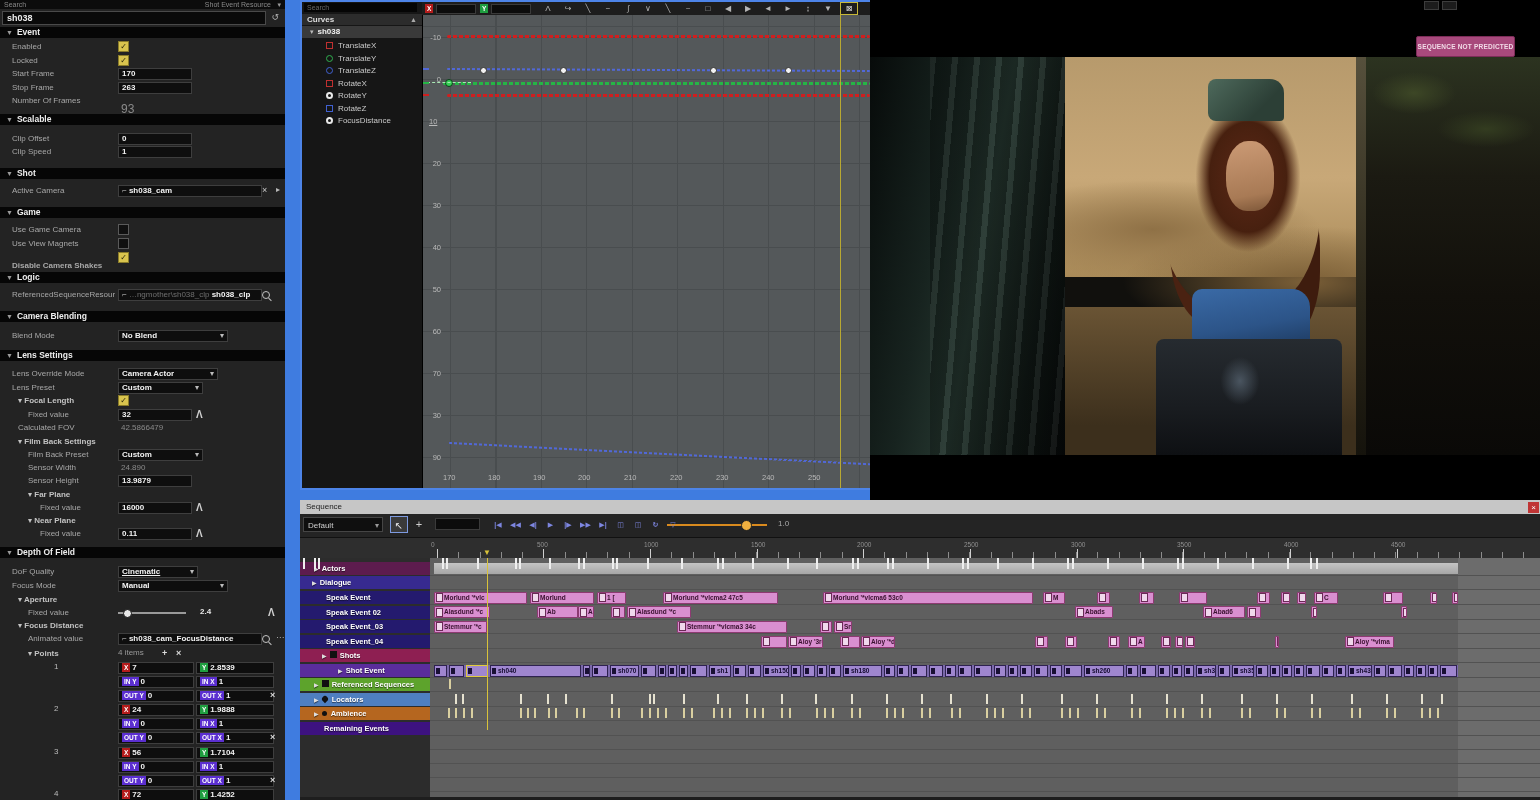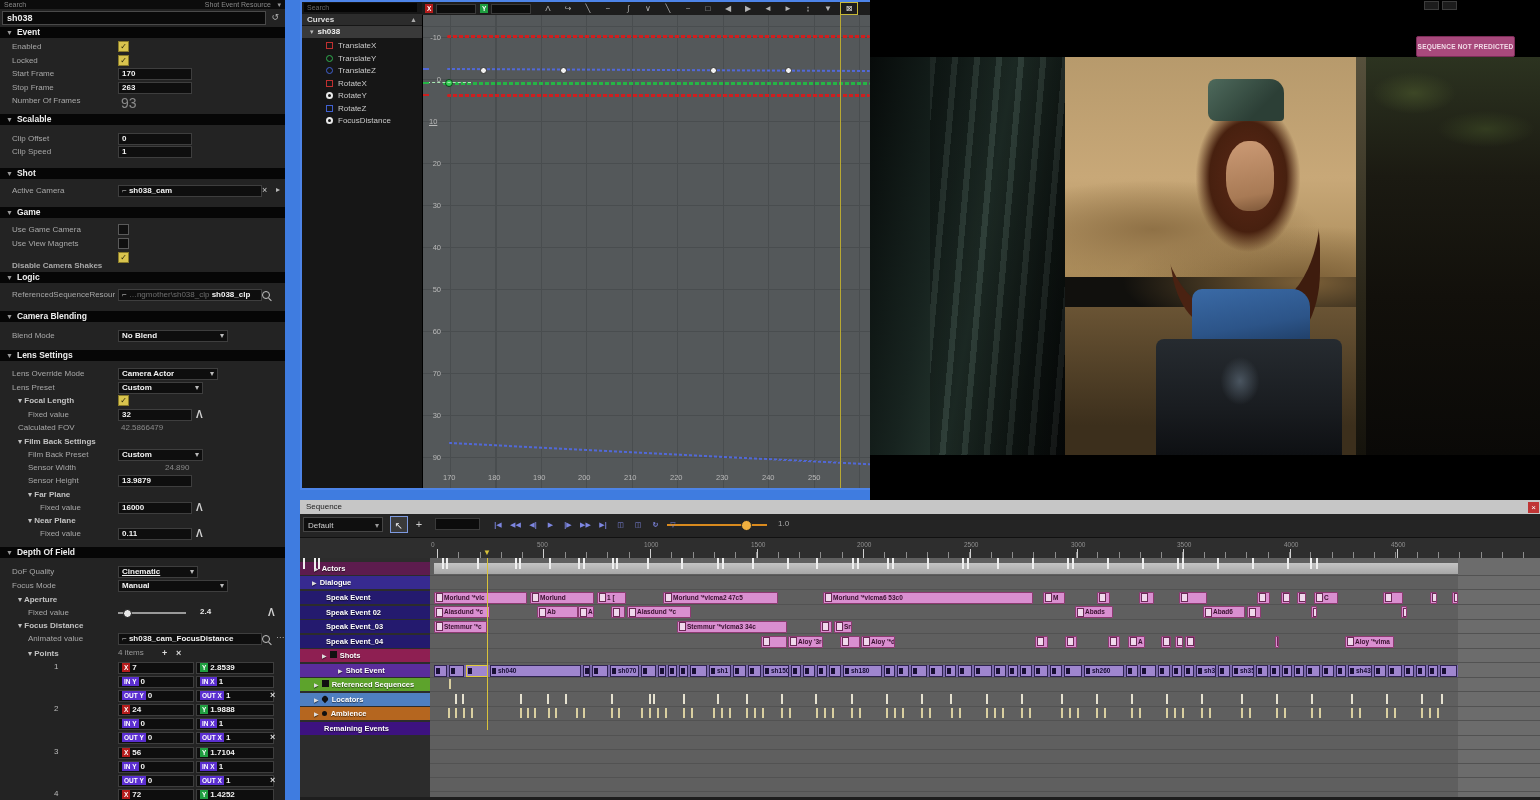--- a/index.html
+++ b/index.html
@@ -89,21 +89,21 @@
   <div class="lp-header" style="top: 27px;"><span class="tri">▼</span>Event</div>
       <div class="lp-label" style="left: 12px; top: 41px;">Enabled</div>
       <div class="lp-check on" style="left: 118px; top: 41px;">✓</div>
       <div class="lp-label" style="left: 12px; top: 55px;">Locked</div>
       <div class="lp-check on" style="left: 118px; top: 55px;">✓</div>
       <div class="lp-label" style="left: 12px; top: 68px;">Start Frame</div>
       <div class="lp-box" style="left: 118px; top: 68px; width: 66px;">170</div>
       <div class="lp-label" style="left: 12px; top: 82px;">Stop Frame</div>
       <div class="lp-box" style="left: 118px; top: 82px; width: 66px;">263</div>
       <div class="lp-label" style="left: 12px; top: 95px;">Number Of Frames</div>
-      <div style="left: 121px; top: 98px; color: rgb(138, 138, 138); font-size: 14px; line-height: 11px; position: absolute;">93</div>
+      <div style="left: 121px; top: 104px; color: rgb(138, 138, 138); font-size: 12px; line-height: 11px; position: absolute;">93</div>
       <div class="lp-header" style="top: 114px;"><span class="tri">▼</span>Scalable</div>
       <div class="lp-label" style="left: 12px; top: 133px;">Clip Offset</div>
       <div class="lp-box" style="left: 118px; top: 133px; width: 66px;">0</div>
       <div class="lp-label" style="left: 12px; top: 146px;">Clip Speed</div>
       <div class="lp-box" style="left: 118px; top: 146px; width: 66px;">1</div>
       <div class="lp-header" style="top: 168px;"><span class="tri">▼</span>Shot</div>
       <div class="lp-label" style="left: 12px; top: 185px;">Active Camera</div>
       <div class="lp-box" style="left: 118px; top: 185px; width: 136px;"><span style="color:#9a9a9a;">⌐ </span><span>sh038_cam</span></div>
       <div style="left: 262px; top: 185px; color: rgb(204, 204, 204); font-size: 9px; position: absolute;">×</div>
       <div style="left: 276px; top: 185px; color: rgb(187, 187, 187); font-size: 8px; position: absolute;">▸</div>
@@ -130,21 +130,21 @@
       <div class="lp-check on" style="left: 118px; top: 395px;">✓</div>
       <div class="lp-label" style="left: 28px; top: 409px;">Fixed value</div>
       <div class="lp-box" style="left: 118px; top: 409px; width: 66px;">32</div>
       <div class="lp-curveic" style="left: 196px; top: 409px;">Λ</div>
       <div class="lp-label" style="left: 18px; top: 422px;">Calculated FOV</div>
       <div style="left: 121px; top: 422px; color: rgb(138, 138, 138); font-size: 8px; line-height: 11px; position: absolute;">42.5866479</div>
       <div class="lp-label lp-sub" style="left: 18px; top: 436px;">▾ Film Back Settings</div>
       <div class="lp-label" style="left: 28px; top: 449px;">Film Back Preset</div>
       <div class="lp-box" style="left: 118px; top: 449px; width: 77px;">Custom<span style="float: right; color: rgb(187, 187, 187);">▾</span></div>
       <div class="lp-label" style="left: 28px; top: 462px;">Sensor Width</div>
-      <div style="left: 121px; top: 462px; color: rgb(138, 138, 138); font-size: 8px; line-height: 11px; position: absolute; margin-left: 44px;">24.890</div>
+      <div style="left: 121px; top: 462px; color: rgb(138, 138, 138); font-size: 8px; line-height: 11px; position: absolute;">24.890</div>
       <div class="lp-label" style="left: 28px; top: 475px;">Sensor Height</div>
       <div class="lp-box" style="left: 118px; top: 475px; width: 66px;">13.9879</div>
       <div class="lp-label lp-sub" style="left: 28px; top: 489px;">▾ Far Plane</div>
       <div class="lp-label" style="left: 40px; top: 502px;">Fixed value</div>
       <div class="lp-box" style="left: 118px; top: 502px; width: 66px;">16000</div>
       <div class="lp-curveic" style="left: 196px; top: 502px;">Λ</div>
       <div class="lp-label lp-sub" style="left: 28px; top: 515px;">▾ Near Plane</div>
       <div class="lp-label" style="left: 40px; top: 528px;">Fixed value</div>
       <div class="lp-box" style="left: 118px; top: 528px; width: 66px;">0.11</div>
       <div class="lp-curveic" style="left: 196px; top: 528px;">Λ</div>

